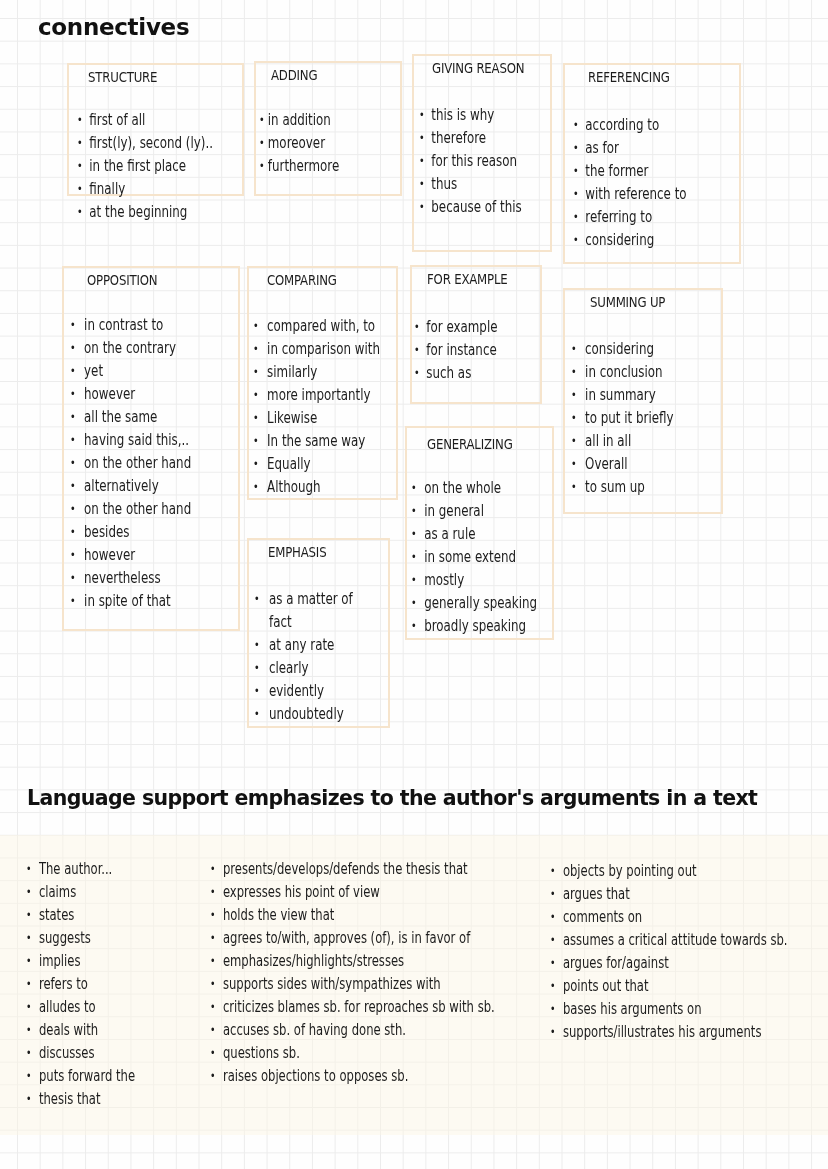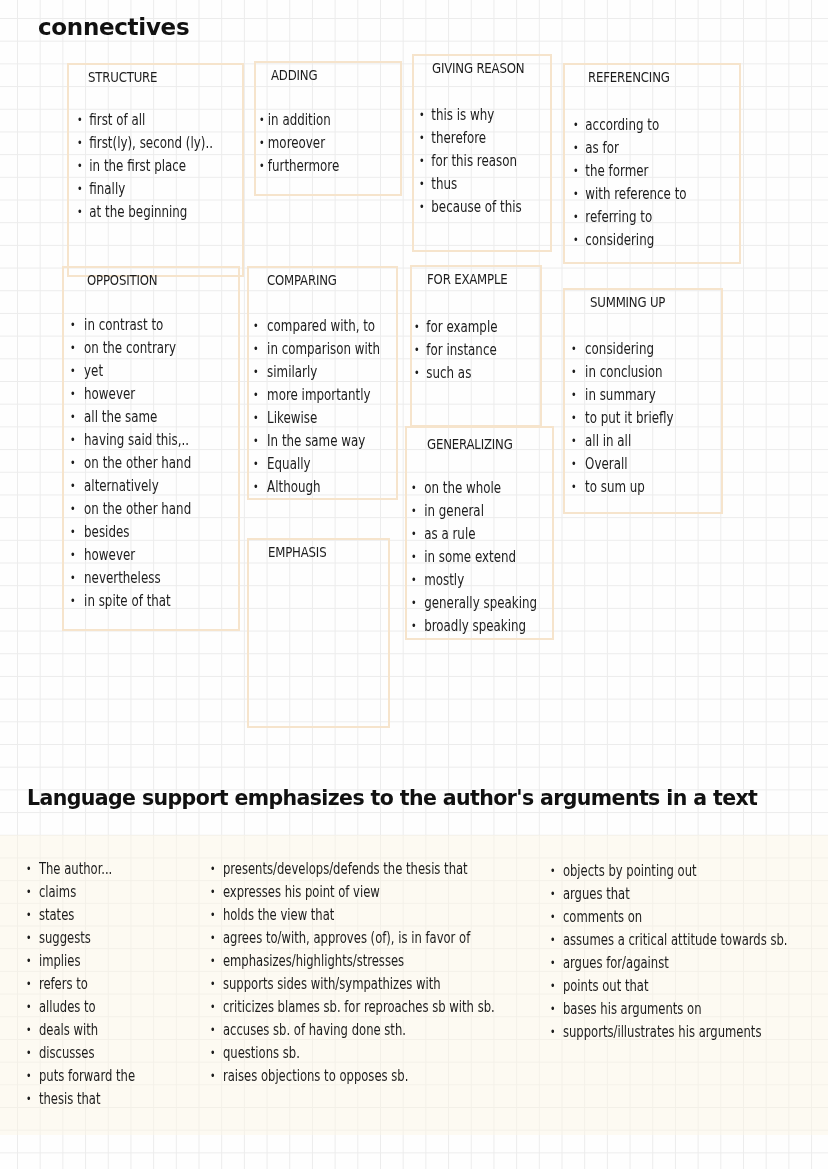--- a/index.html
+++ b/index.html
@@ -49,21 +49,21 @@
   }
   .col li::before { content:"•"; position:absolute; left:0; top:0; font-size:12px; }
 </style>
 </head>
 <body>
 
 <div class="tint"></div>
 
 <div class="title" id="title-connectives">connectives</div>
 
-<div class="box" style="left:67px;top:63px;width:177px;height:214px;">
+<div class="box" style="left:67px;top:63px;width:177px;height:133px;">
   <h3 style="left:19px;">STRUCTURE</h3>
   <ul style="top:44px;left:8px;">
     <li>first of all</li>
     <li>first(ly), second (ly)..</li>
     <li>in the first place</li>
     <li>finally</li>
     <li>at the beginning</li>
   </ul>
 </div>
 
@@ -125,21 +125,21 @@
     <li style="padding-left:16px;">in comparison with</li>
     <li style="padding-left:16px;">similarly</li>
     <li style="padding-left:16px;">more importantly</li>
     <li style="padding-left:16px;">Likewise</li>
     <li style="padding-left:16px;">In the same way</li>
     <li style="padding-left:16px;">Equally</li>
     <li style="padding-left:16px;">Although</li>
   </ul>
 </div>
 
-<div class="box" style="left:410px;top:265px;width:132px;height:162px;">
+<div class="box" style="left:410px;top:265px;width:132px;height:139px;">
   <h3 style="left:15px;">FOR EXAMPLE</h3>
   <ul style="top:49px;left:2px;">
     <li>for example</li>
     <li>for instance</li>
     <li>such as</li>
   </ul>
 </div>
 
 <div class="box" style="left:563px;top:288px;width:160px;height:226px;">
   <h3 style="left:25px;">SUMMING UP</h3>
@@ -162,20 +162,28 @@
     <li style="padding-left:15px;">as a rule</li>
     <li style="padding-left:15px;">in some extend</li>
     <li style="padding-left:15px;">mostly</li>
     <li style="padding-left:15px;">generally speaking</li>
     <li style="padding-left:15px;">broadly speaking</li>
   </ul>
 </div>
 
 <div class="box" style="left:247px;top:538px;width:143px;height:190px;">
   <h3 style="left:19px;">EMPHASIS</h3>
+  <ul style="top:48px;left:5px;">
+    <li style="padding-left:17px;">as a matter of</li>
+    <li class="cont" style="padding-left:17px;">fact</li>
+    <li style="padding-left:17px;">at any rate</li>
+    <li style="padding-left:17px;">clearly</li>
+    <li style="padding-left:17px;">evidently</li>
+    <li style="padding-left:17px;">undoubtedly</li>
+  </ul>
 </div>
 
 <div class="title" id="title-language">Language support  emphasizes to the author's arguments in a text</div>
 
 <ul class="col" style="left:26px;top:858px;">
   <li>The author...</li>
   <li>claims</li>
   <li>states</li>
   <li>suggests</li>
   <li>implies</li>

